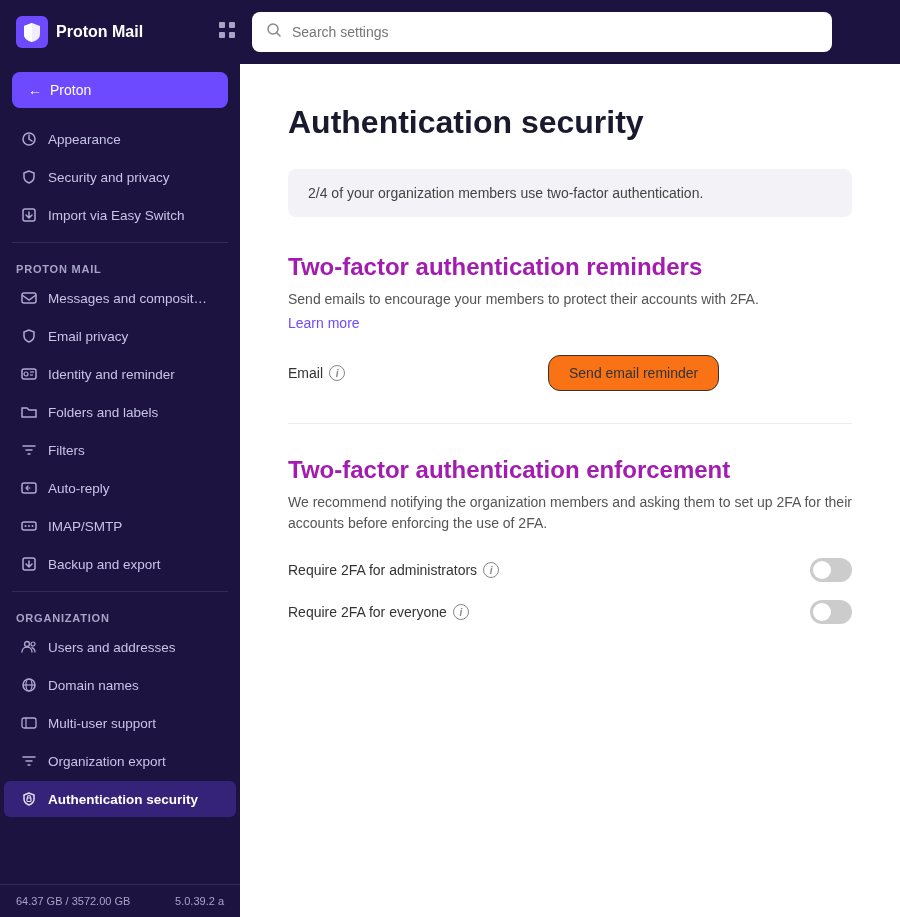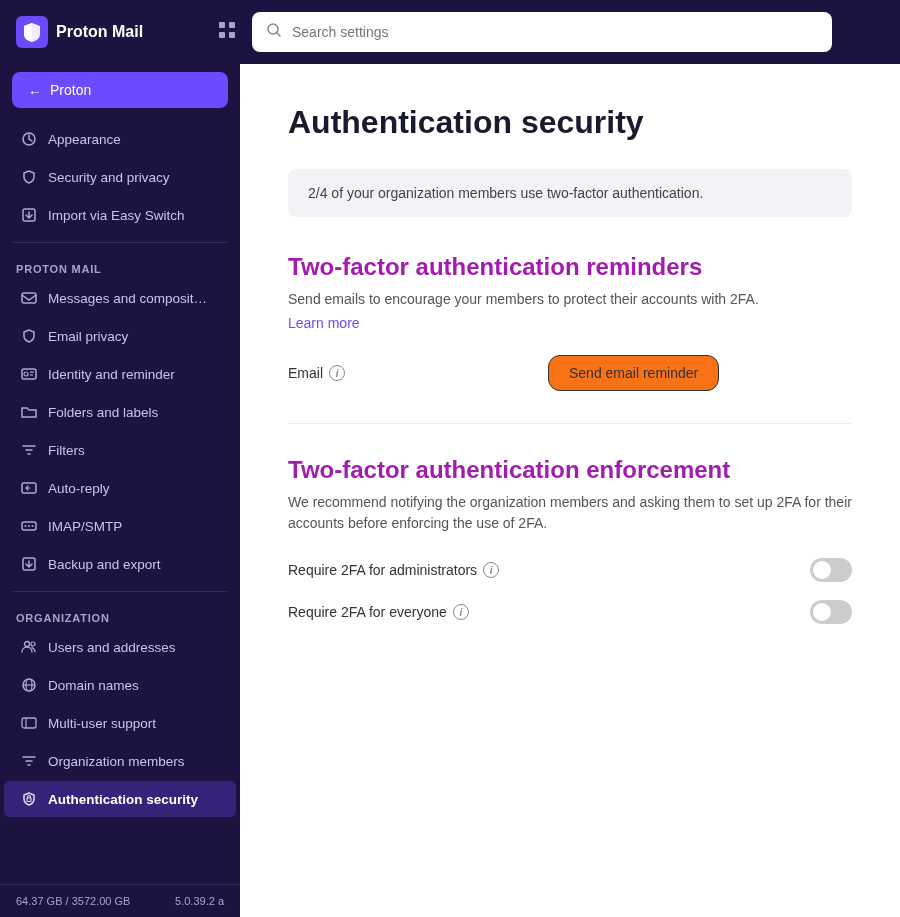--- a/index.html
+++ b/index.html
@@ -457,21 +457,21 @@
         </span>
         <span>Multi-user support</span>
       </div>
 
       <div class="sidebar-item">
         <span class="sidebar-item-icon">
           <svg width="16" height="16" viewBox="0 0 16 16" fill="none">
               <path d="M2 4h12M5 8h6M7 12h2" stroke="#c8c4e8" stroke-width="1.5" stroke-linecap="round"></path>
             </svg>
         </span>
-        <span>Organization members</span>
+        <span>Organization export</span>
       </div>
 
       <div class="sidebar-item active">
         <span class="sidebar-item-icon">
           <svg width="16" height="16" viewBox="0 0 16 16" fill="none">
               <path d="M8 2L3 4v4c0 3 2.5 5 5 6 2.5-1 5-3 5-6V4L8 2z" stroke="white" stroke-width="1.5" fill="none"></path>
               <rect x="6" y="7" width="4" height="3.5" rx="0.8" stroke="white" stroke-width="1.2" fill="none"></rect>
               <path d="M6.5 7V6a1.5 1.5 0 013 0v1" stroke="white" stroke-width="1.2" fill="none"></path>
             </svg>
         </span>

